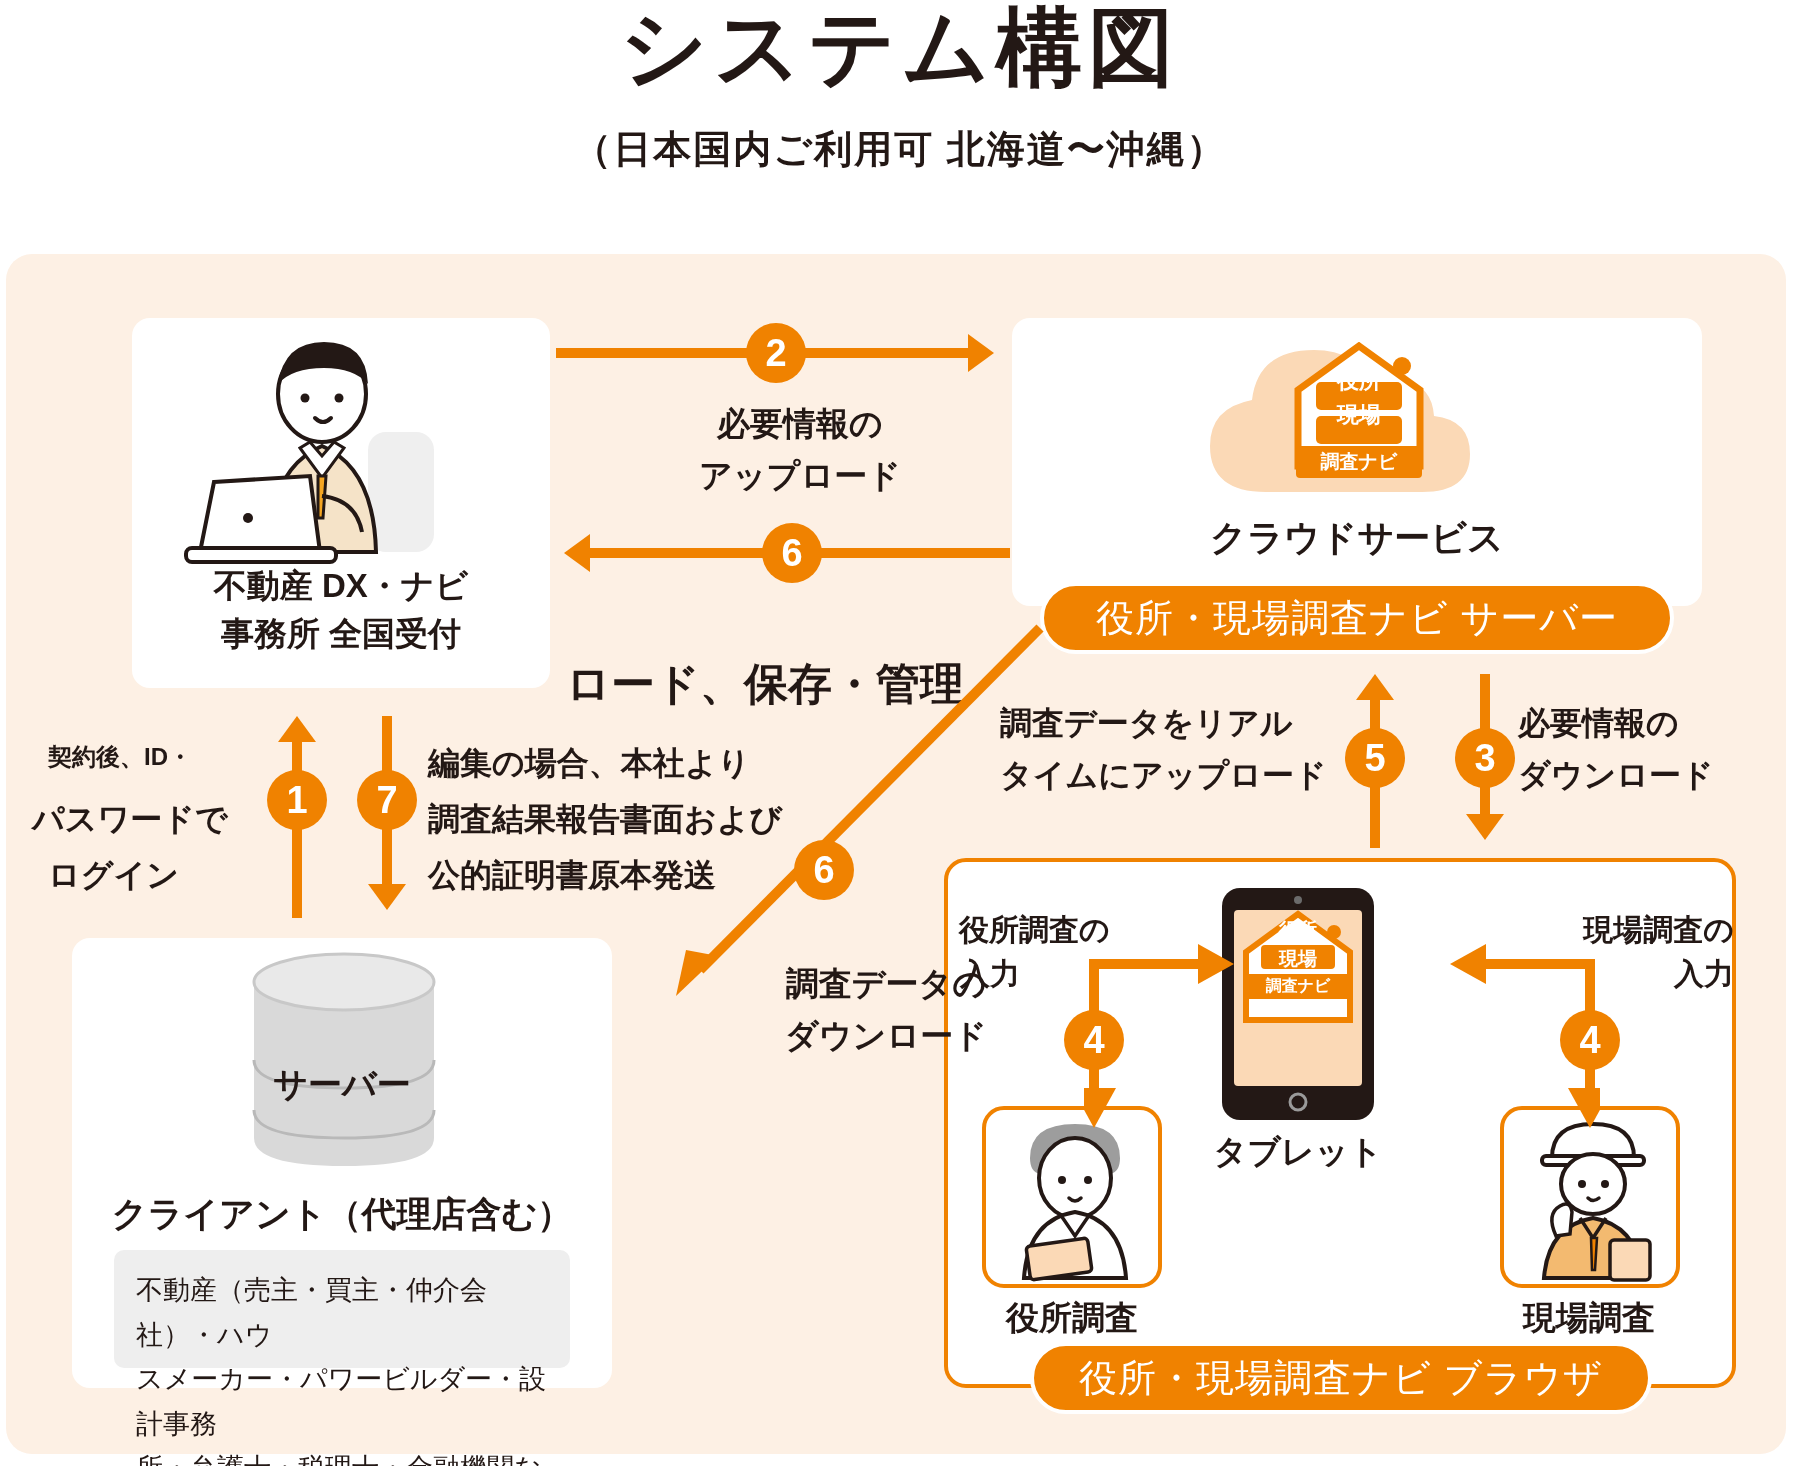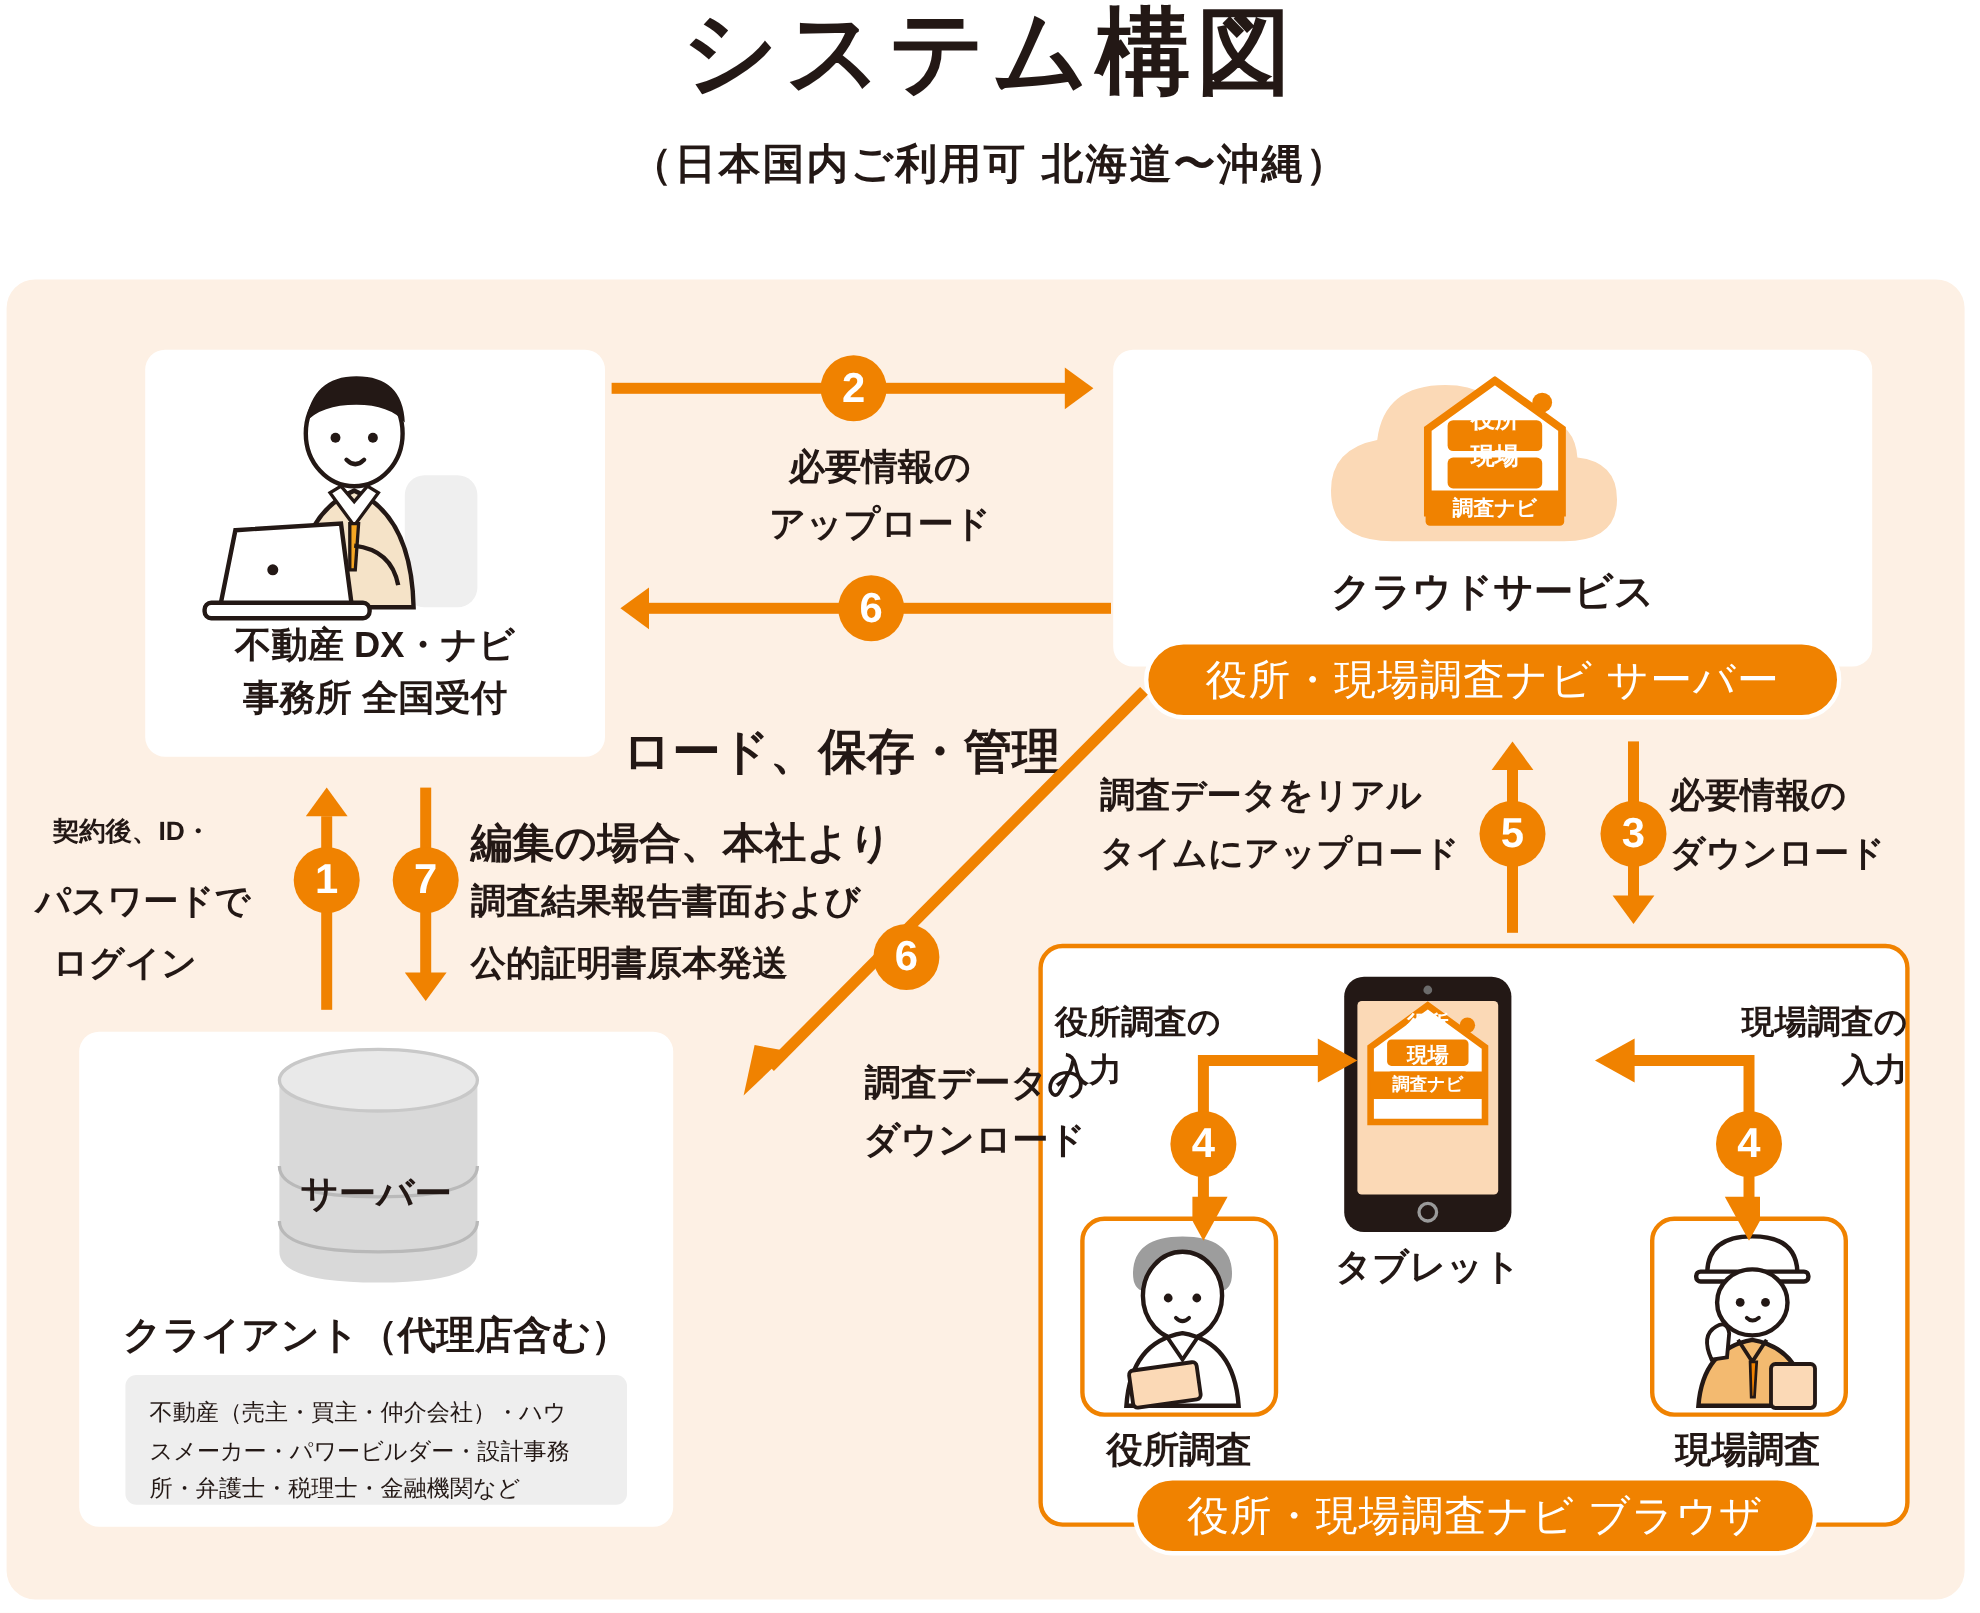--- a/index.html
+++ b/index.html
@@ -145,21 +145,21 @@
 
   .diag-arrow { position: absolute; z-index: 3; }
 
   
   .list-box {
     position: absolute;
     background: #eeeeee;
     border-radius: 10px;
     padding: 18px 22px;
     box-sizing: border-box;
-    font-size: 21px;
+    font-size: 27px;
     line-height: 1.65;
     color: #231815;
   }
 
   
   .illus { position: absolute; }
   .logo-house { position: absolute; }
 
   .db-cyl { position: absolute; }
 
@@ -305,21 +305,21 @@
   <div class="arrow-line-v" style="left:292px; top:742px; width:10px; height:176px;"></div>
   <div class="head-u" style="left:278px; top:716px;"></div>
   <div class="step" style="left:267px; top:770px;">1</div>
   <div class="label-text" style="left:48px; top:740px; width:220px; text-align:left; font-size:24px;">契約後、ID・</div>
   <div class="label-text" style="left:32px; top:796px; width:220px; text-align:left; font-size:32px;">パスワードで</div>
   <div class="label-text" style="left:48px; top:852px; width:220px; text-align:left; font-size:32px;">ログイン</div>
 
   <div class="arrow-line-v" style="left:382px; top:716px; width:10px; height:176px;"></div>
   <div class="head-d" style="left:368px; top:884px;"></div>
   <div class="step" style="left:357px; top:770px;">7</div>
-  <div class="label-text" style="left:428px; top:740px; width:400px; text-align:left; font-size:38px;">編集の場合、本社より</div>
+  <div class="label-text" style="left:428px; top:740px; width:400px; text-align:left; font-size:32px;">編集の場合、本社より</div>
   <div class="label-text" style="left:428px; top:796px; width:400px; text-align:left; font-size:32px;">調査結果報告書面および</div>
   <div class="label-text" style="left:428px; top:852px; width:400px; text-align:left; font-size:32px;">公的証明書原本発送</div>
 
   <svg class="diag-arrow" style="left:640px; top:610px;" width="420" height="410" viewBox="0 0 420 410">
     <line x1="400" y1="18" x2="60" y2="360" stroke="#f08200" stroke-width="10"></line>
     <polygon points="36,386 78,346 46,340" fill="#f08200"></polygon>
   </svg>
   <div class="step" style="left:794px; top:840px;">6</div>
   <div class="label-text" style="left:716px; top:960px; width:340px; text-align:center; font-size:33px;">調査データの</div>
   <div class="label-text" style="left:716px; top:1012px; width:340px; text-align:center; font-size:33px;">ダウンロード</div>

